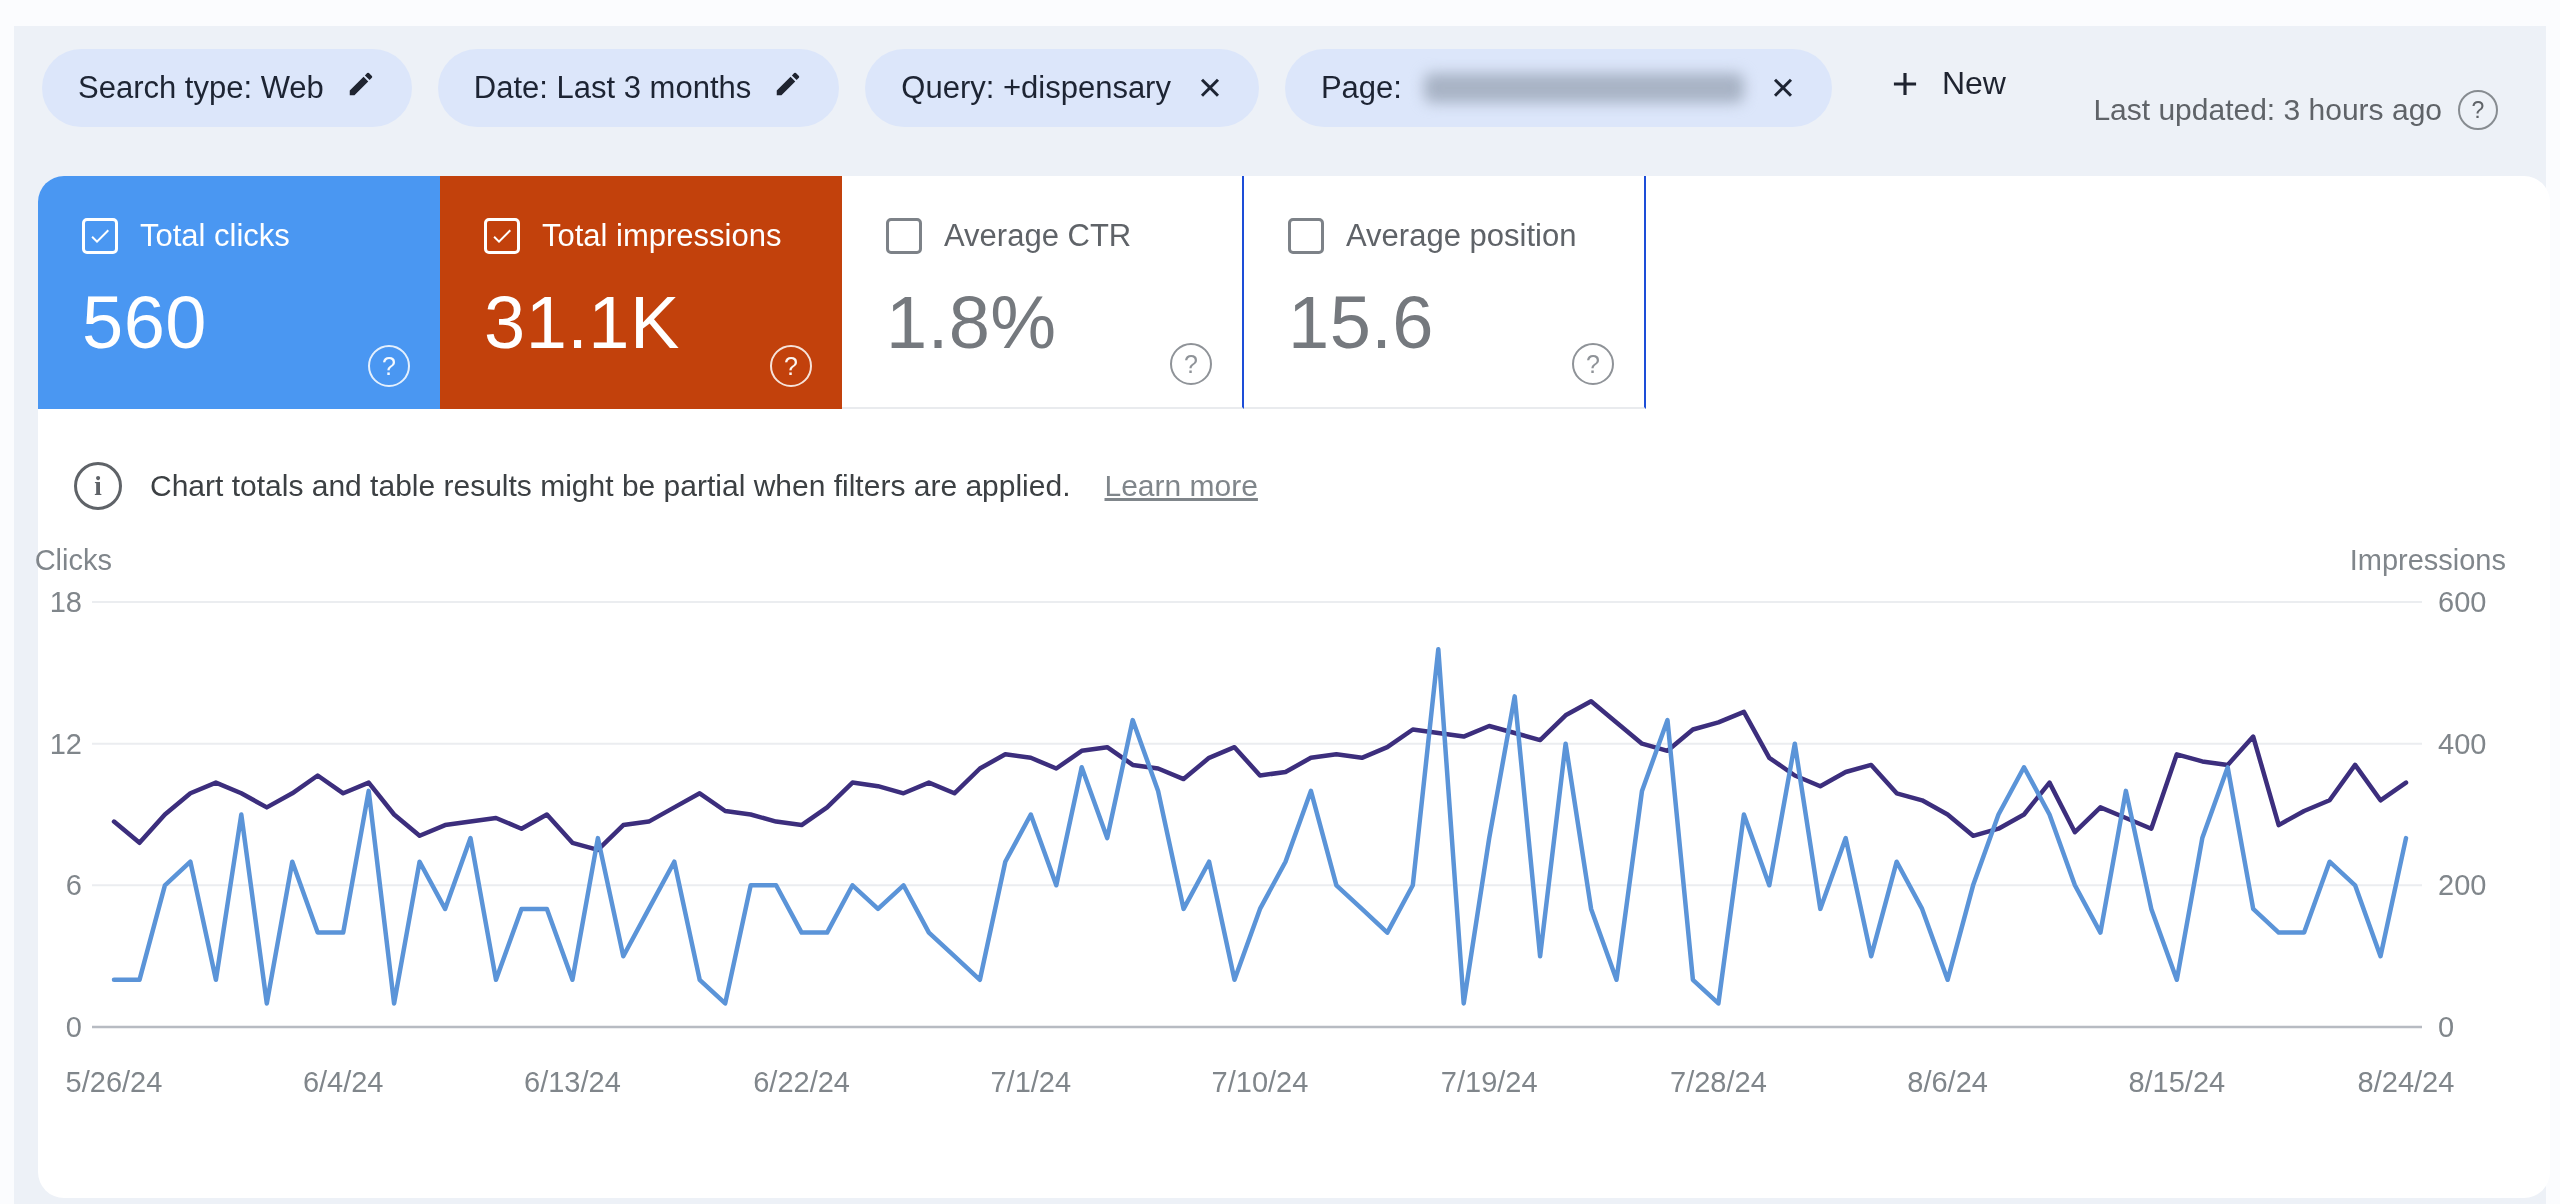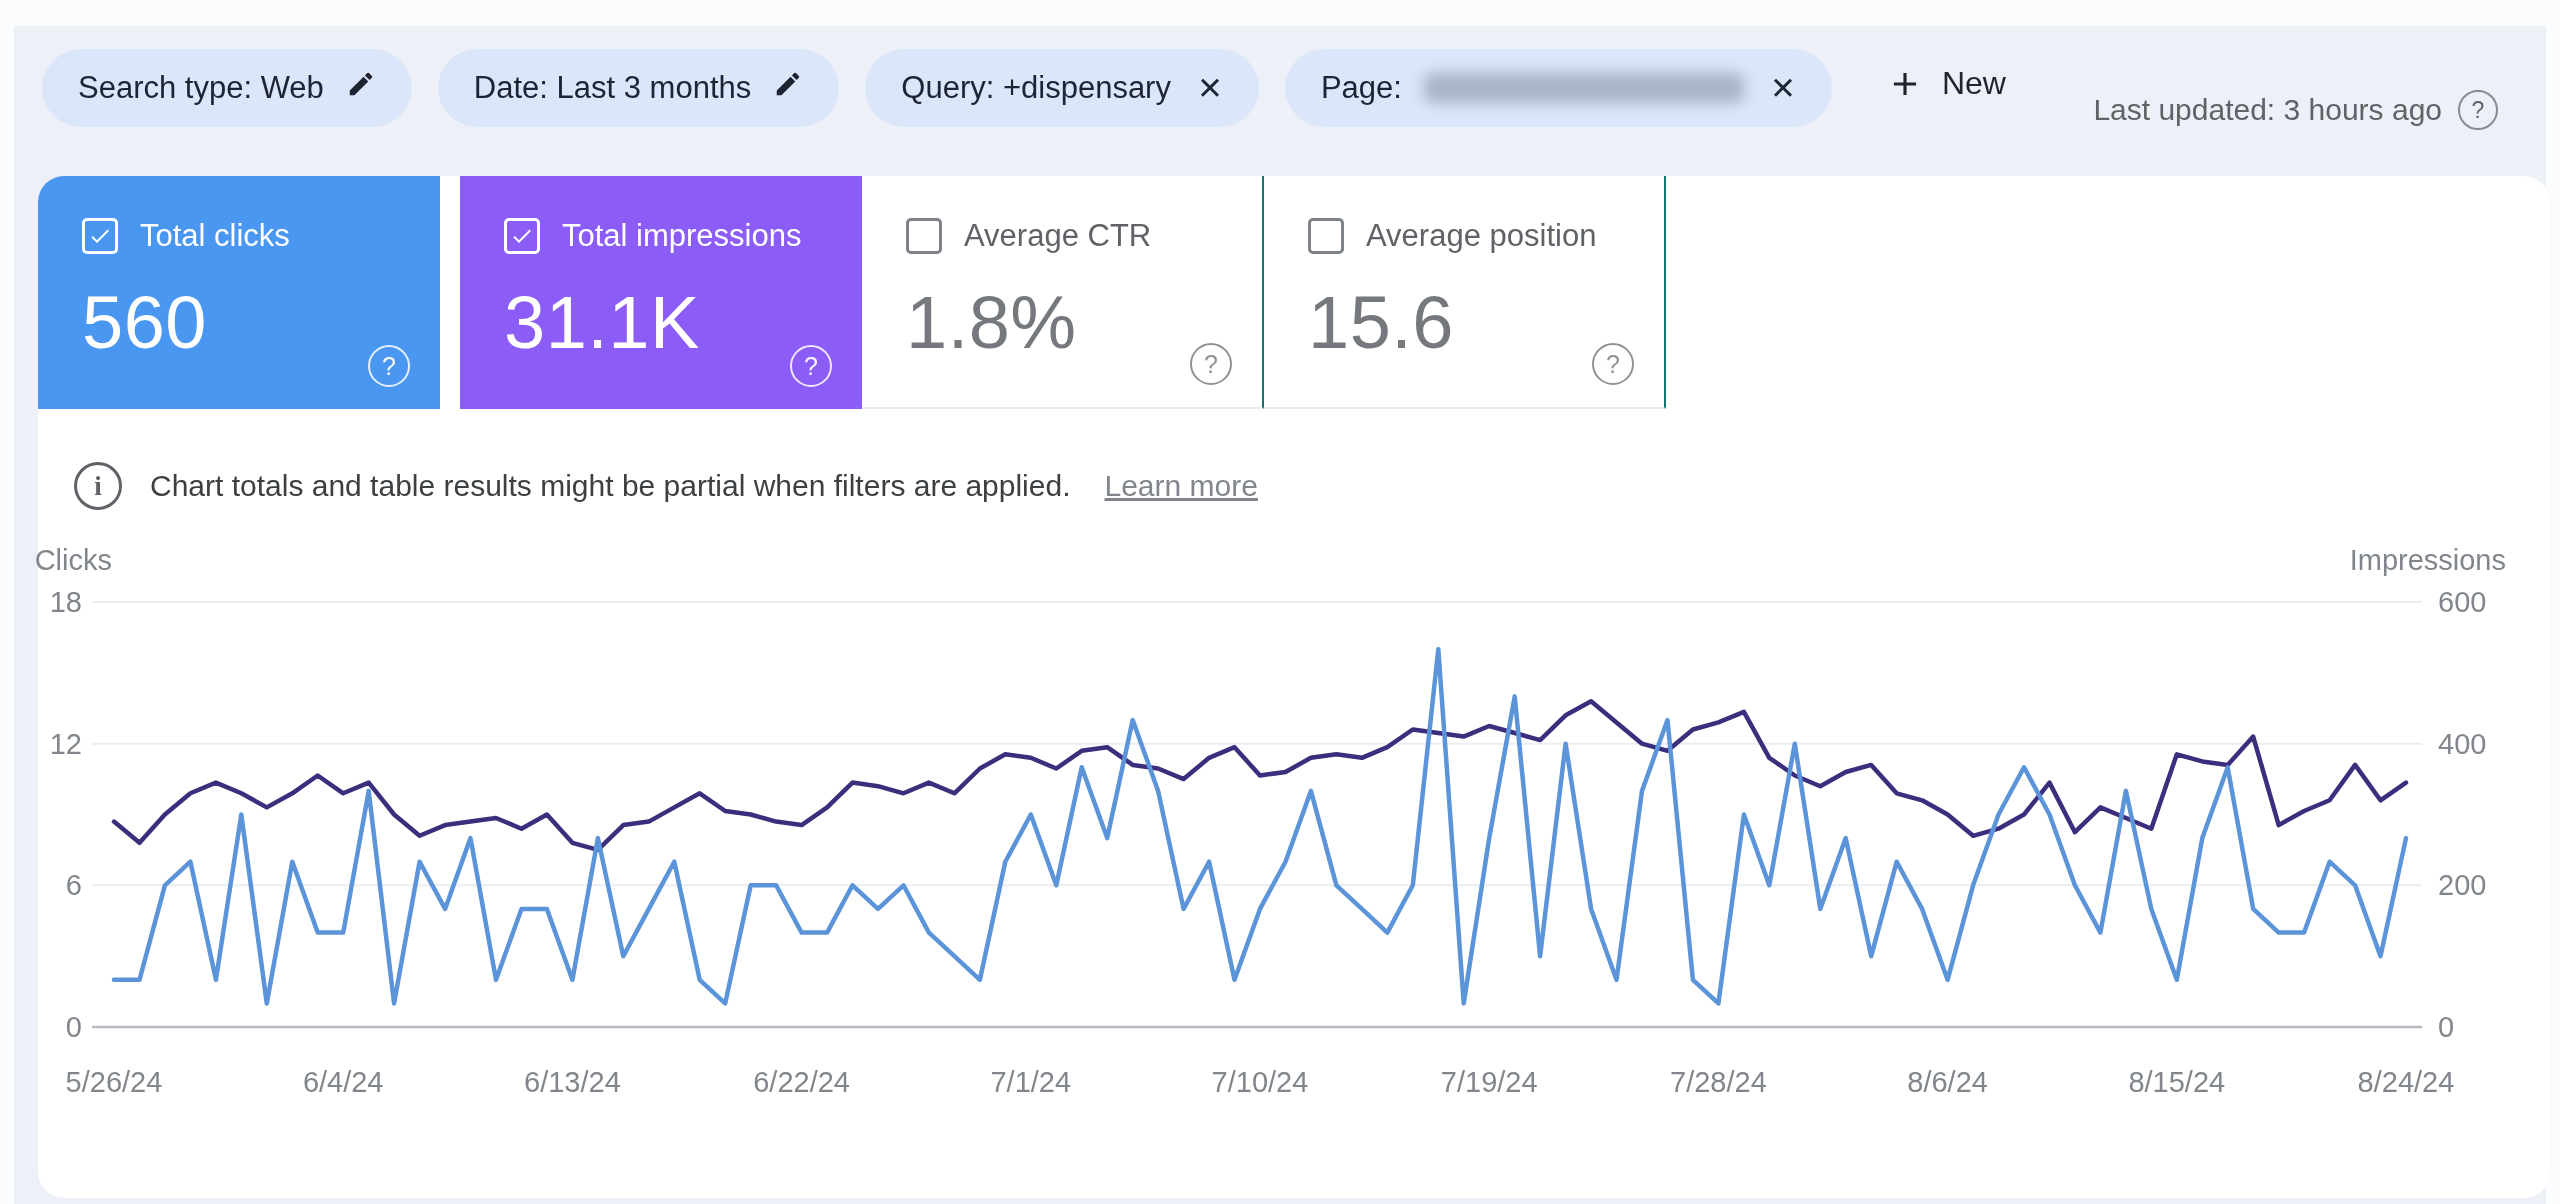--- a/index.html
+++ b/index.html
@@ -26,21 +26,21 @@
 
   
   .container{position:absolute;left:24px;top:150px;width:2512px;height:1022px;
              background:#ffffff;border-radius:26px;text-decoration:underline;}
 
   
   .cards{position:absolute;left:0;top:0;display:flex;}
   .mcard{position:relative;width:402px;height:233px;box-sizing:border-box;
          padding:42px 0 0 44px;cursor:pointer;}
   .mcard.first{border-top-left-radius:26px;}
-  .mcard.plain{background:#ffffff;border-right:2px solid #0f766e;border-bottom:2px solid #e9ebee;}
+  .mcard.plain{background:#ffffff;border-right:2px solid #1d4ed8;border-bottom:2px solid #e9ebee;}
   .mhead{display:flex;align-items:center;gap:22px;}
   .cb{width:30px;height:30px;border:3px solid #ffffff;border-radius:5px;
       display:flex;align-items:center;justify-content:center;flex:0 0 auto;}
   .mcard.plain .cb{border-color:#7d8288;}
   .mlabel{font-size:31px;color:#ffffff;}
   .mcard.plain .mlabel{color:#5f6368;}
   .mvalue{font-size:74px;color:#ffffff;margin-top:26px;letter-spacing:.5px;}
   .mcard.plain .mvalue{color:#75797e;}
   .help{position:absolute;right:30px;bottom:22px;width:38px;height:38px;border-radius:50%;
         display:flex;align-items:center;justify-content:center;font-size:25px;
@@ -121,21 +121,21 @@
               <svg width="24" height="24" viewBox="0 0 24 24">
                   <path d="M9 16.2L4.8 12l-1.4 1.4L9 19 21 7l-1.4-1.4z" fill="#ffffff"></path>
                 </svg>
             </span>
             <span class="mlabel">Total clicks</span>
           </div>
           <div class="mvalue">560</div>
           <span class="help">?</span>
         </div>
 
-        <div class="mcard" style="background-color: #8b5cf6; margin-left: 20px;">
+        <div class="mcard" style="background-color: #c2410c;">
           <div class="mhead">
             <span class="cb">
               <svg width="24" height="24" viewBox="0 0 24 24">
                   <path d="M9 16.2L4.8 12l-1.4 1.4L9 19 21 7l-1.4-1.4z" fill="#ffffff"></path>
                 </svg>
             </span>
             <span class="mlabel">Total impressions</span>
           </div>
           <div class="mvalue">31.1K</div>
           <span class="help">?</span>

